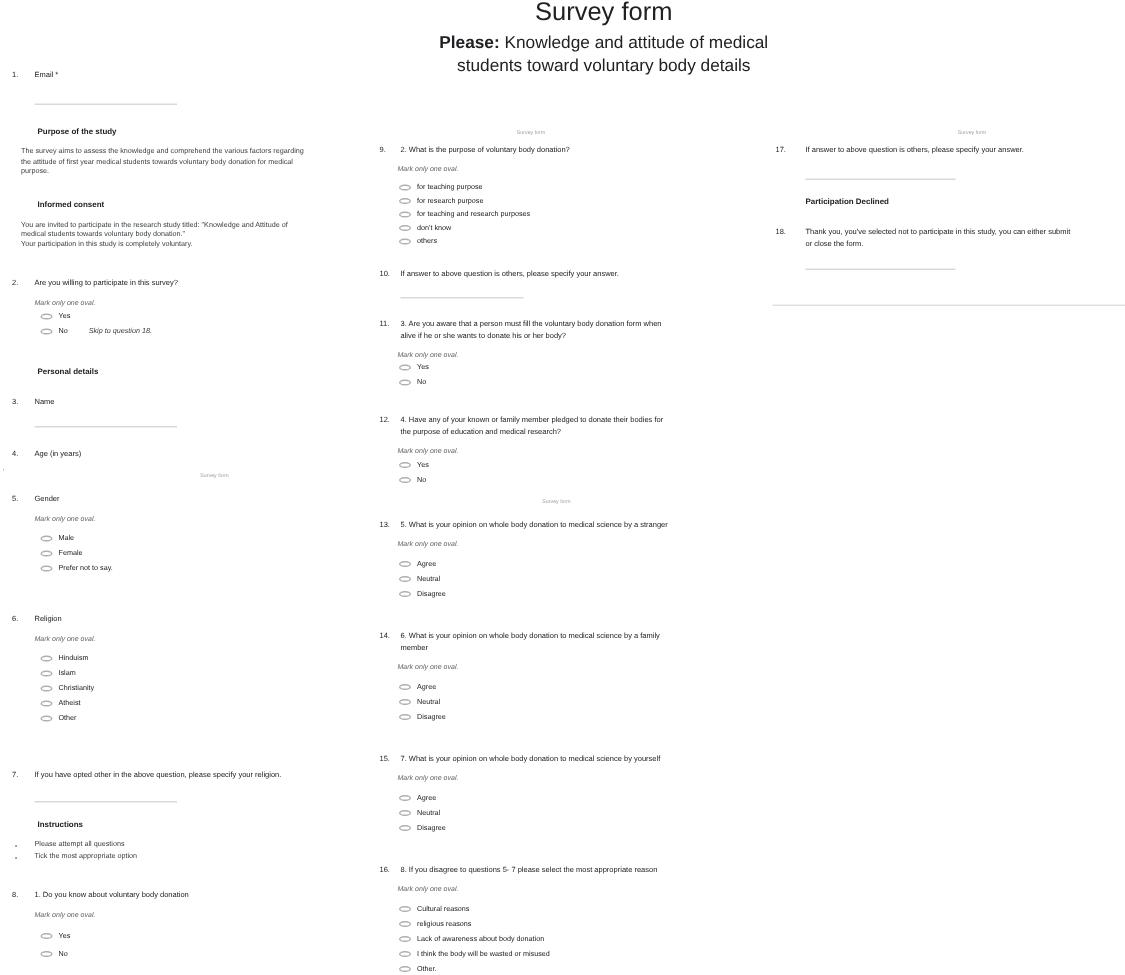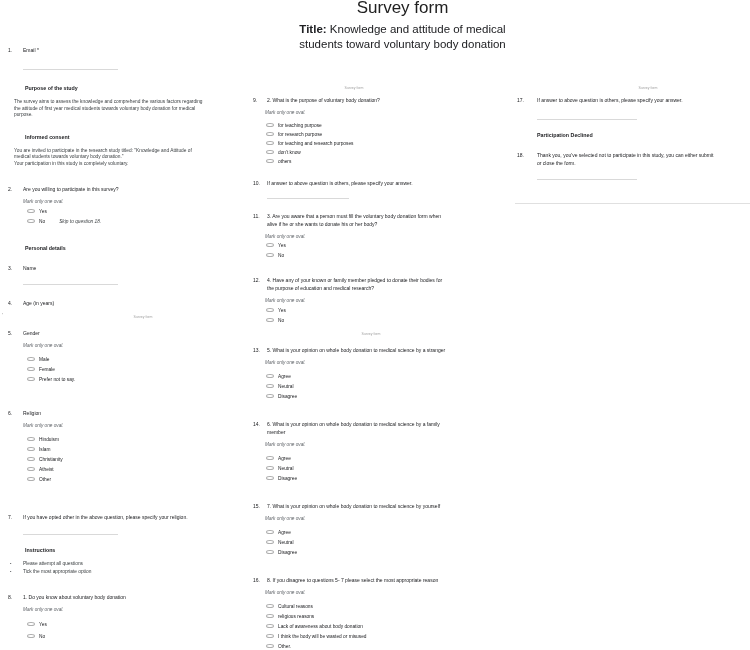--- a/index.html
+++ b/index.html
@@ -46,22 +46,22 @@
   #wm4{left:633px;top:86px;}
   #stray{position:absolute;left:2px;top:312px;font-size:5px;color:#8a8a8a;}
   #end-divider{position:absolute;left:515px;top:203px;width:235px;height:0;border-top:1px solid #e0e0e0;}
 </style>
 </head>
 <body>
 
 <div id="page">
   <div id="form-title">Survey form</div>
   <div id="form-subtitle">
-    <span class="b">Title:</span><span class="rest"> Knowledge and attitude of medical
-students toward voluntary body donation</span>
+    <span class="b">Please:</span><span class="rest"> Knowledge and attitude of medical
+students toward voluntary body details</span>
   </div>
 
   <div class="col" id="col1">
       <div class="q" style="margin-top: 0px;">
         <span class="num">1.</span>
         <span class="txt">Email *</span>
       </div>
       <div class="line"></div>
       <div class="h">Purpose of the study</div>
       <div class="p">The survey aims to assess the knowledge and comprehend the various factors regarding

